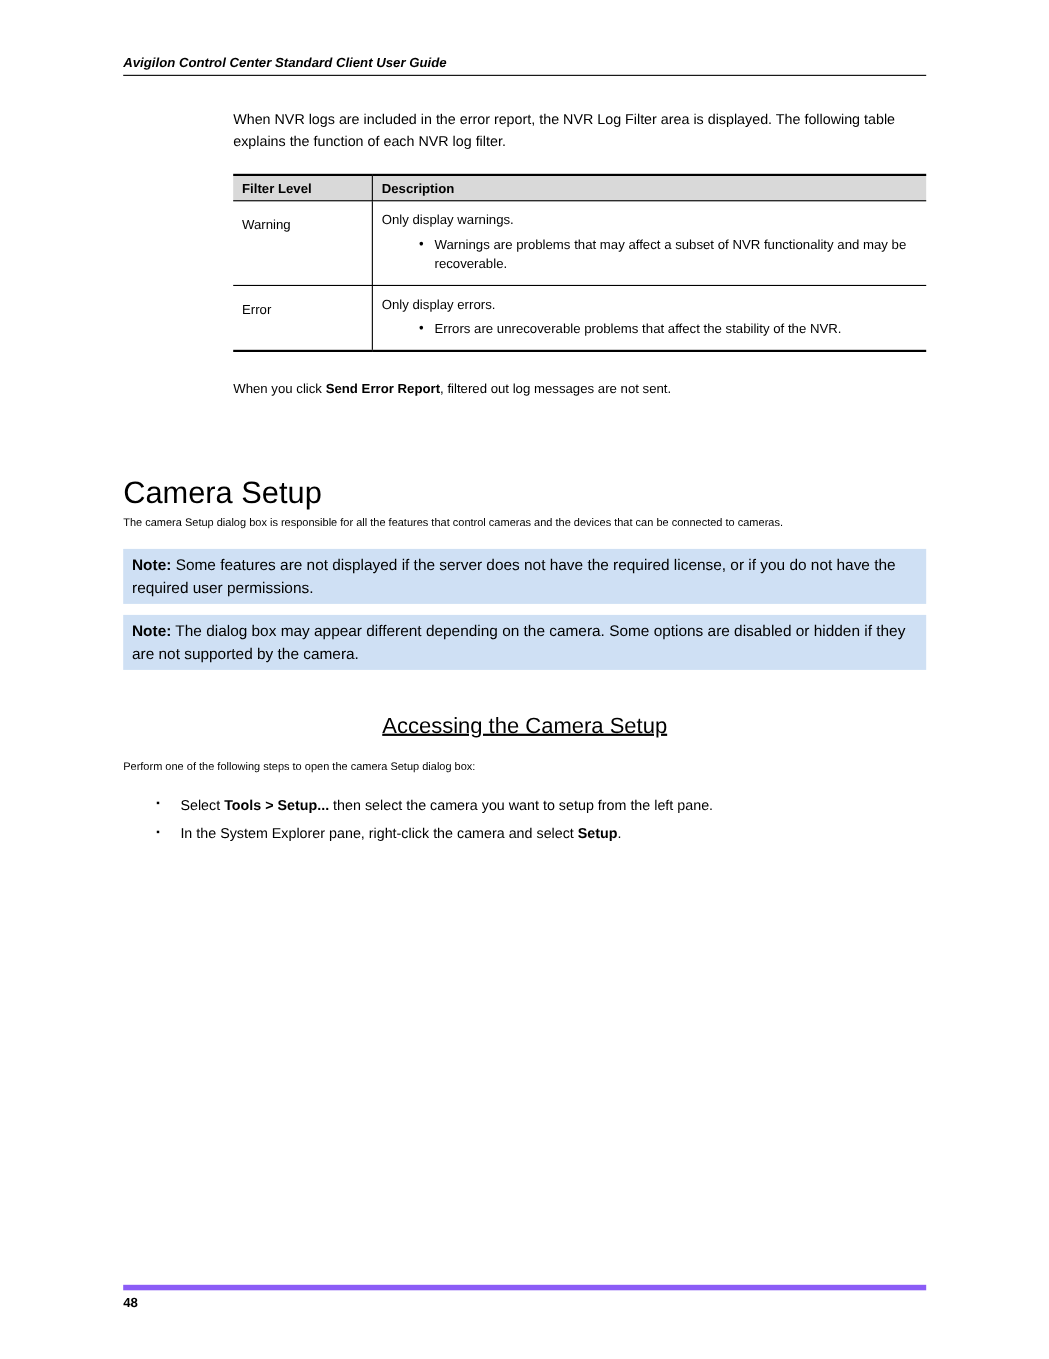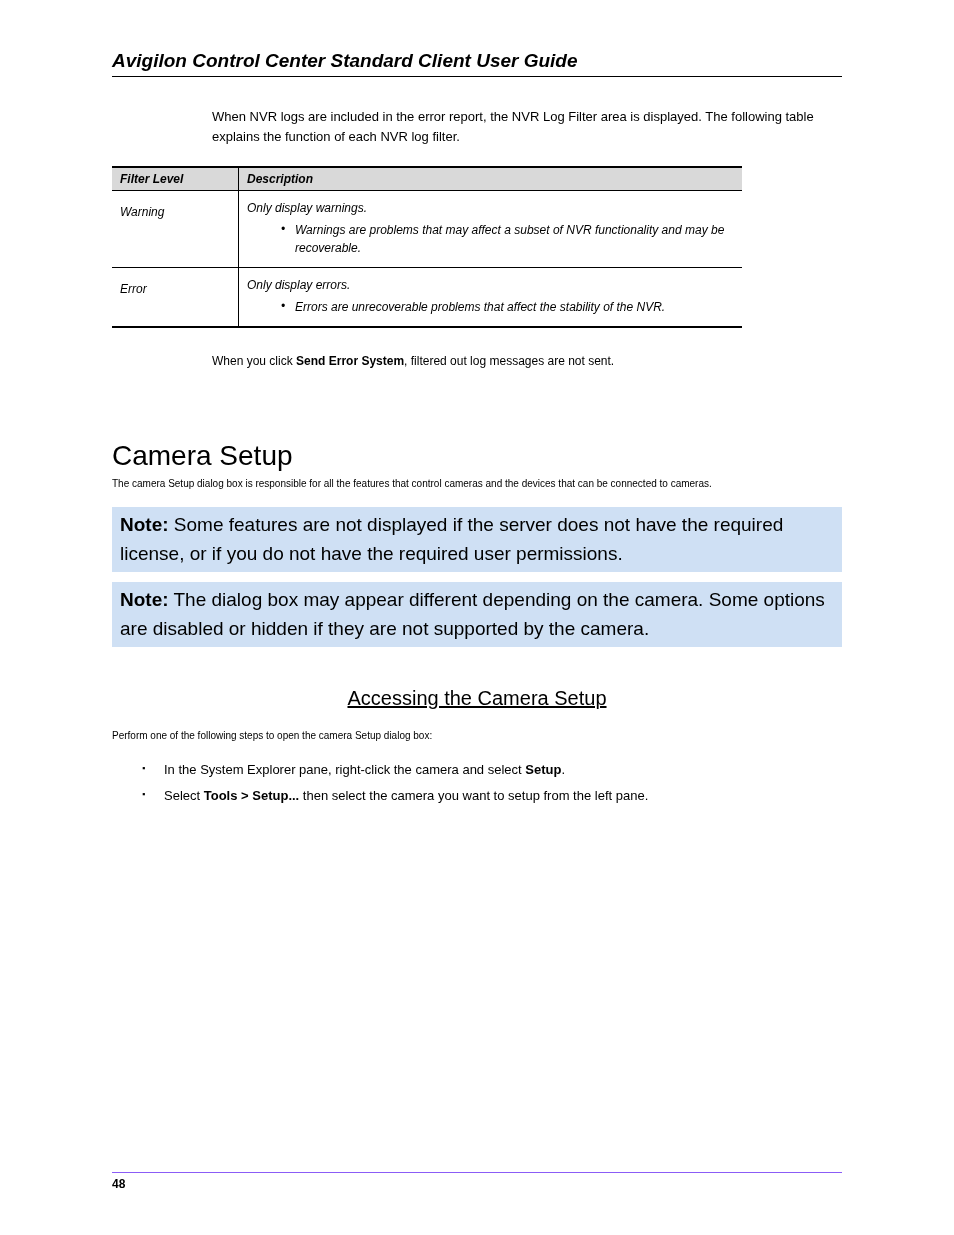--- a/index.html
+++ b/index.html
@@ -15,34 +15,34 @@
   }
   .page {
     padding: 50px 112px 40px 112px;
     box-sizing: border-box;
     height: 100%;
     position: relative;
   }
   .running-header {
     font-style: italic;
     font-weight: bold;
-    font-size: 19px;
+    font-size: 12px;
     border-bottom: 1px solid #000;
     padding-bottom: 4px;
     margin-bottom: 30px;
   }
   .intro-text {
     font-size: 13px;
     line-height: 1.5;
     margin: 25px 0 20px 100px;
   }
   .nvr-table {
+    margin-left: 100px;
     border-collapse: collapse;
     width: 630px;
-    font-style: italic;
   }
   .nvr-table thead th {
     background: #d9d9d9;
     font-size: 12px;
     font-weight: bold;
     text-align: left;
     padding: 4px 8px;
     border-top: 2px solid #000;
     border-bottom: 1px solid #000;
   }
@@ -91,21 +91,21 @@
     font-weight: normal;
     margin: 70px 0 4px 0;
   }
   .body-text {
     font-size: 10px;
     line-height: 1.5;
     margin: 0 0 16px 0;
   }
   .note-box {
     background: #cfe0f4;
-    font-size: 19px;
+    font-size: 14px;
     line-height: 1.5;
     padding: 4px 8px;
     margin-bottom: 10px;
   }
   .note-box .note-label {
     font-weight: bold;
   }
   .sub-heading {
     font-size: 20px;
     text-decoration: underline;
@@ -134,21 +134,21 @@
     line-height: 2.2;
   }
   .menu-path {
     font-weight: bold;
   }
   .footer {
     position: absolute;
     left: 112px;
     right: 112px;
     bottom: 44px;
-    border-top: 1px solid #8b5cf6;
+    border-top: 5px solid #8b5cf6;
     padding-top: 4px;
     font-size: 12px;
     font-weight: bold;
   }
 </style>
 </head>
 <body>
 
 <div class="page">
   <div class="running-header">Avigilon Control Center Standard Client User Guide</div>
@@ -180,44 +180,44 @@
           <div class="bullet-row">
             <div class="bullet-dot">•</div>
             <div class="bullet-text">Errors are unrecoverable problems that affect the stability of the NVR.</div>
           </div>
         </td>
       </tr>
     </tbody>
   </table>
 
   <div class="note-text">
-    <span>When you click </span><span class="menu-path">Send Error System</span><span>, filtered out log messages are not sent.</span>
+    <span>When you click </span><span class="menu-path">Send Error Report</span><span>, filtered out log messages are not sent.</span>
   </div>
 
   <h1 class="section-heading">Camera Setup</h1>
 
   <p class="body-text">The camera Setup dialog box is responsible for all the features that control cameras and the devices that can be connected to cameras.</p>
 
   <div class="note-box">
     <span class="note-label">Note:</span><span> Some features are not displayed if the server does not have the required license, or if you do not have the required user permissions.</span>
   </div>
 
   <div class="note-box">
     <span class="note-label">Note:</span><span> The dialog box may appear different depending on the camera. Some options are disabled or hidden if they are not supported by the camera.</span>
   </div>
 
   <h2 class="sub-heading">Accessing the Camera Setup</h2>
 
   <p class="body-text">Perform one of the following steps to open the camera Setup dialog box:</p>
 
   <ul class="square-list">
+    <li>
+      <span>Select </span><span class="menu-path">Tools &gt; Setup...</span><span> then select the camera you want to setup from the left pane.</span>
+    </li>
     <li>
       <span>In the System Explorer pane, right-click the camera and select </span><span class="menu-path">Setup</span><span>.</span>
     </li>
-    <li>
-      <span>Select </span><span class="menu-path">Tools &gt; Setup...</span><span> then select the camera you want to setup from the left pane.</span>
-    </li>
   </ul>
 
   <div class="footer">
     <span>48</span>
   </div>
 </div>
 
 </body></html>

